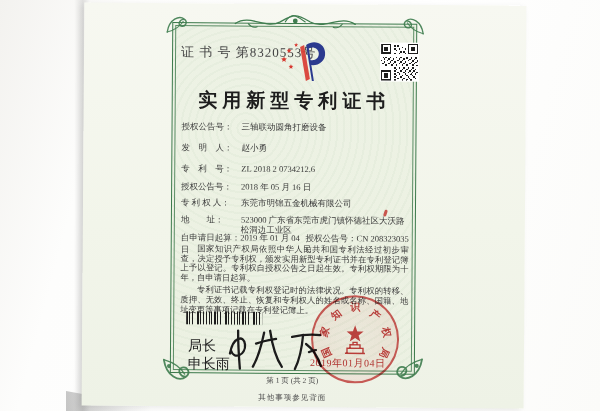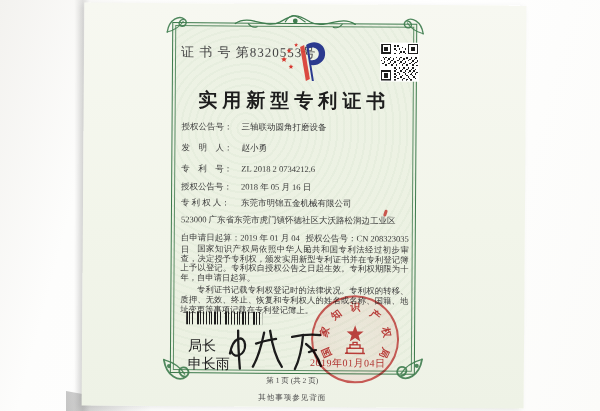--- a/index.html
+++ b/index.html
@@ -176,20 +176,21 @@
   </div>
   <div class="row r-fdate">
     <span class="lbl">授权公告号：</span>
     <span class="val">2018 年 05 月 16 日</span>
   </div>
   <div class="row r-holder">
     <span class="lbl">专 利 权 人：</span>
     <span class="val">东莞市明锦五金机械有限公司</span>
   </div>
   <div class="row r-addr">
+    <span class="lbl">地　　址：</span>
     <span class="val">523000 广东省东莞市虎门镇怀德社区大沃路松洞边工业区</span>
   </div>
   <div class="red-mark"></div>
 
   <div class="grant-row">
     <span class="g1"><span>自申请日起算：</span><span>2019 年 01 月 04 日</span></span>
     <span class="g2"><span>授权公告号：</span><span>CN 208323035 U</span></span>
   </div>
 
   <div class="body-text">

